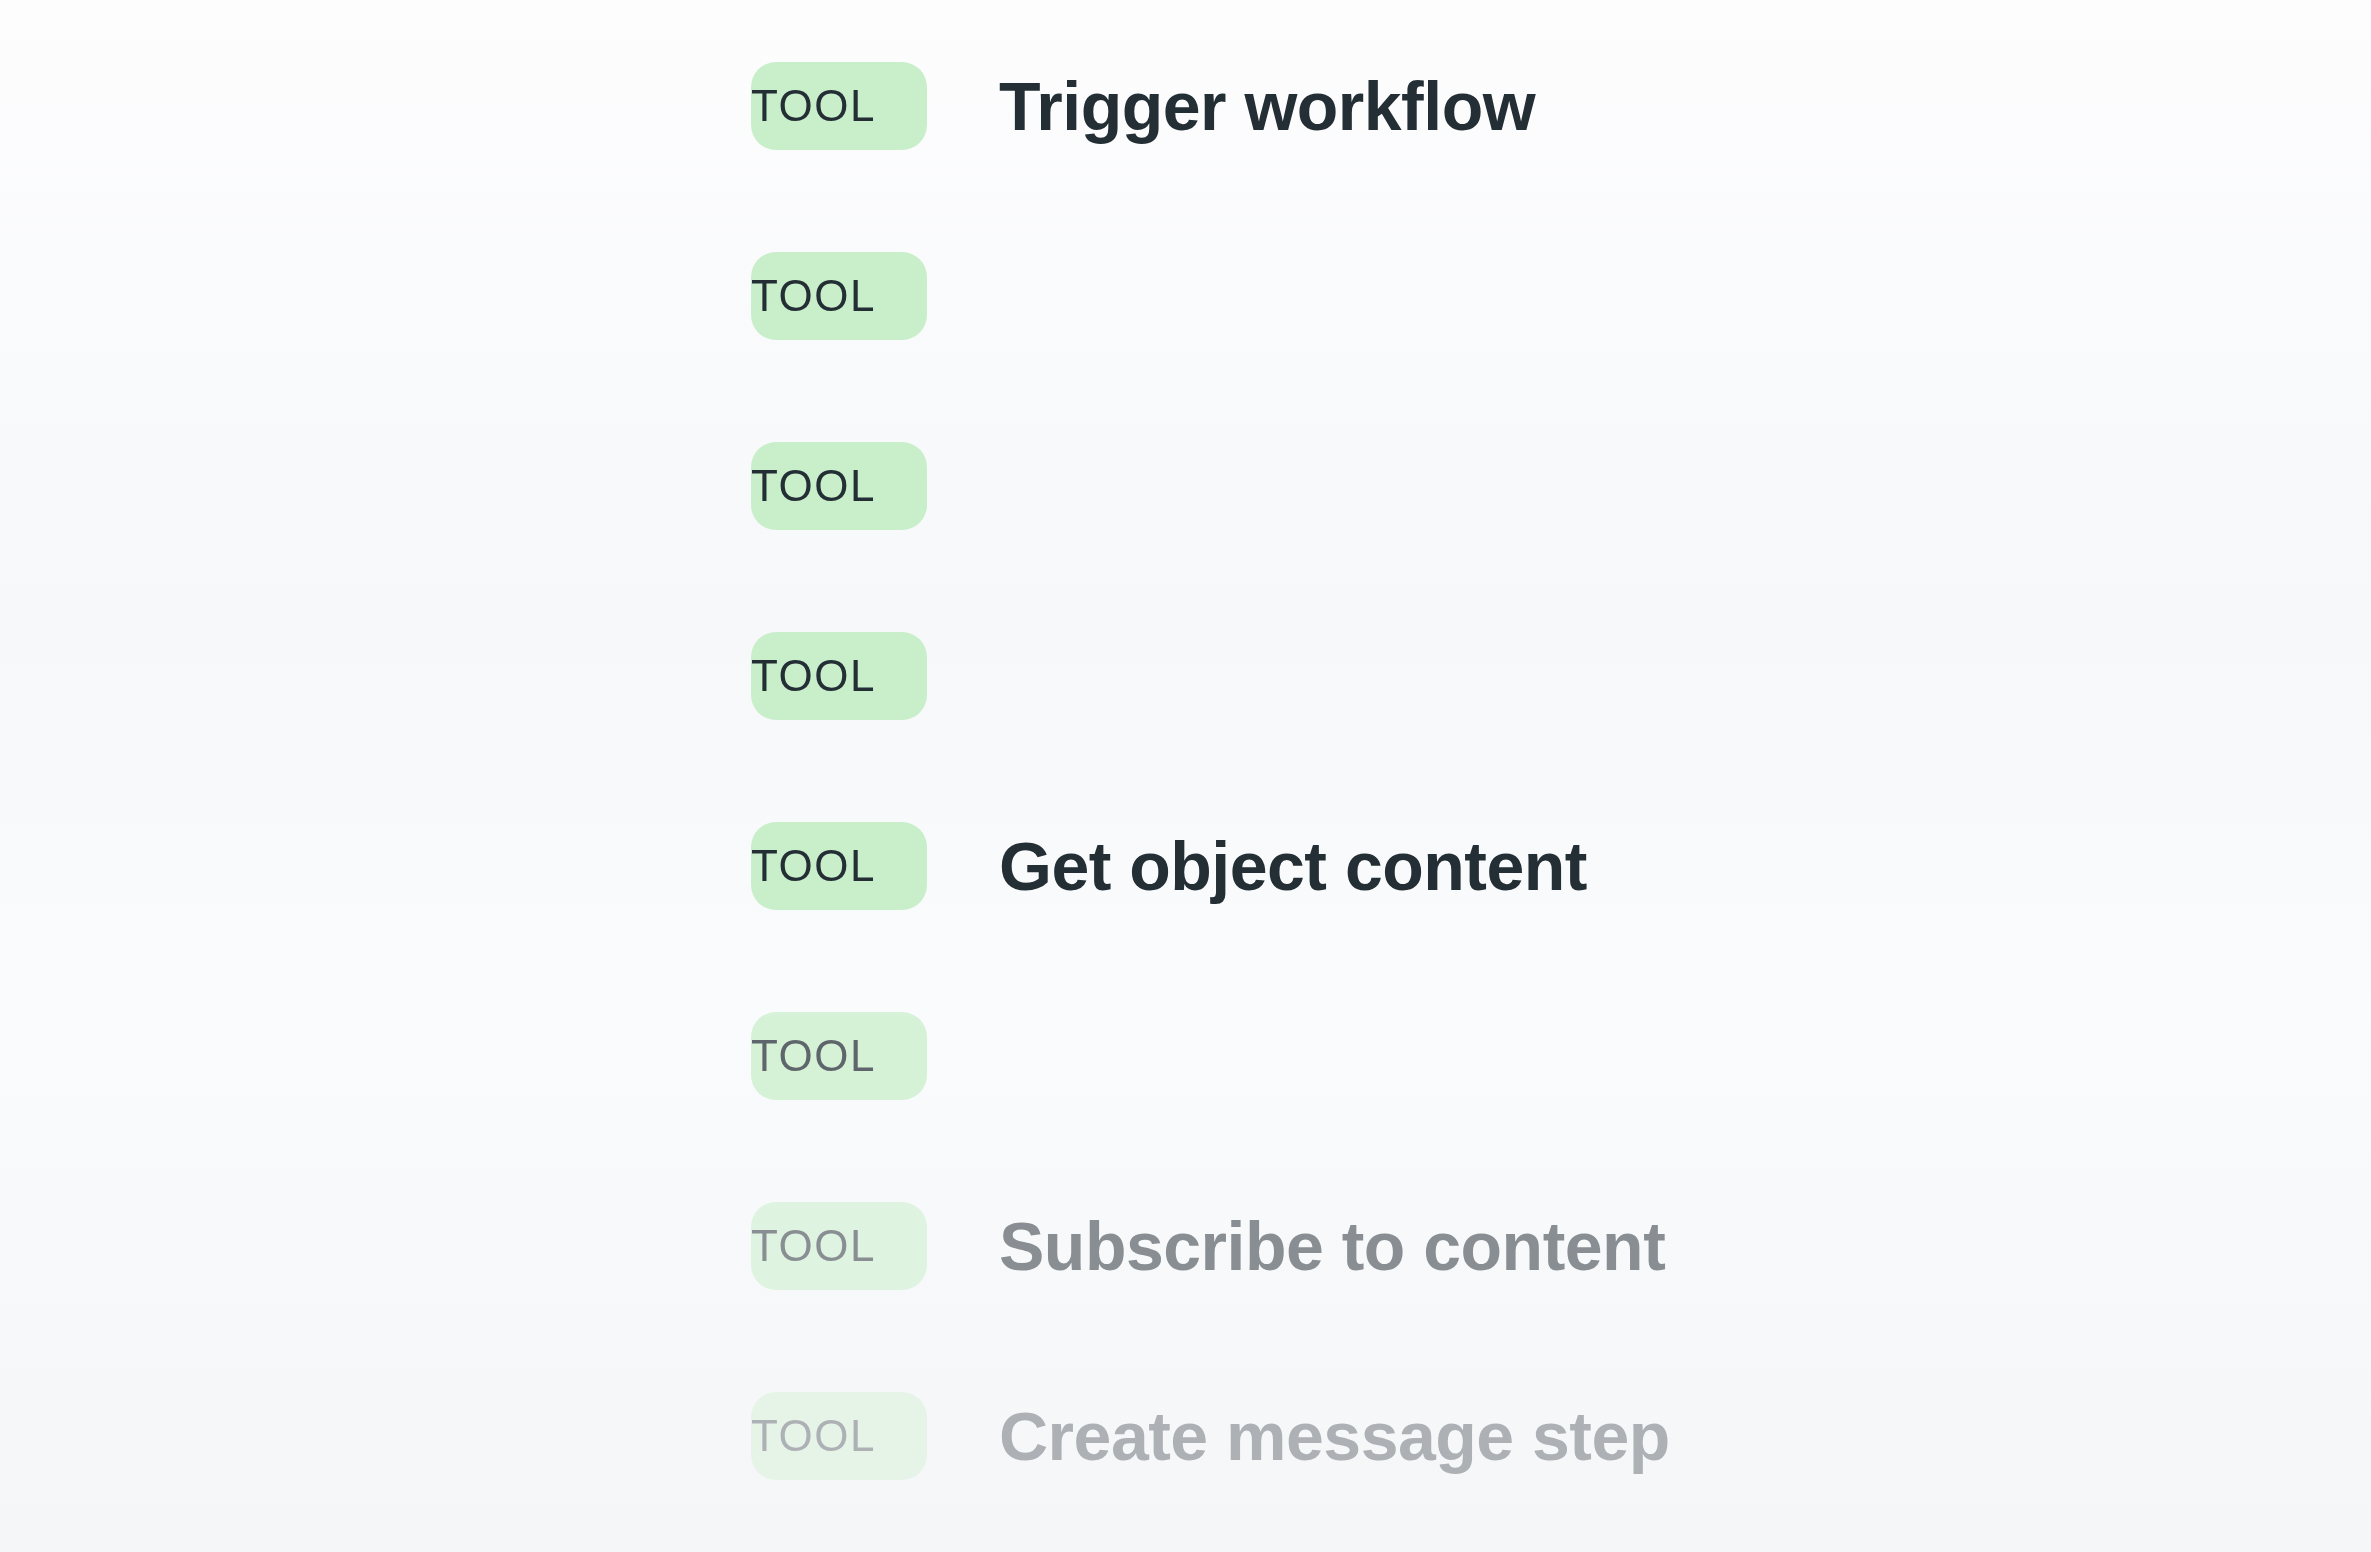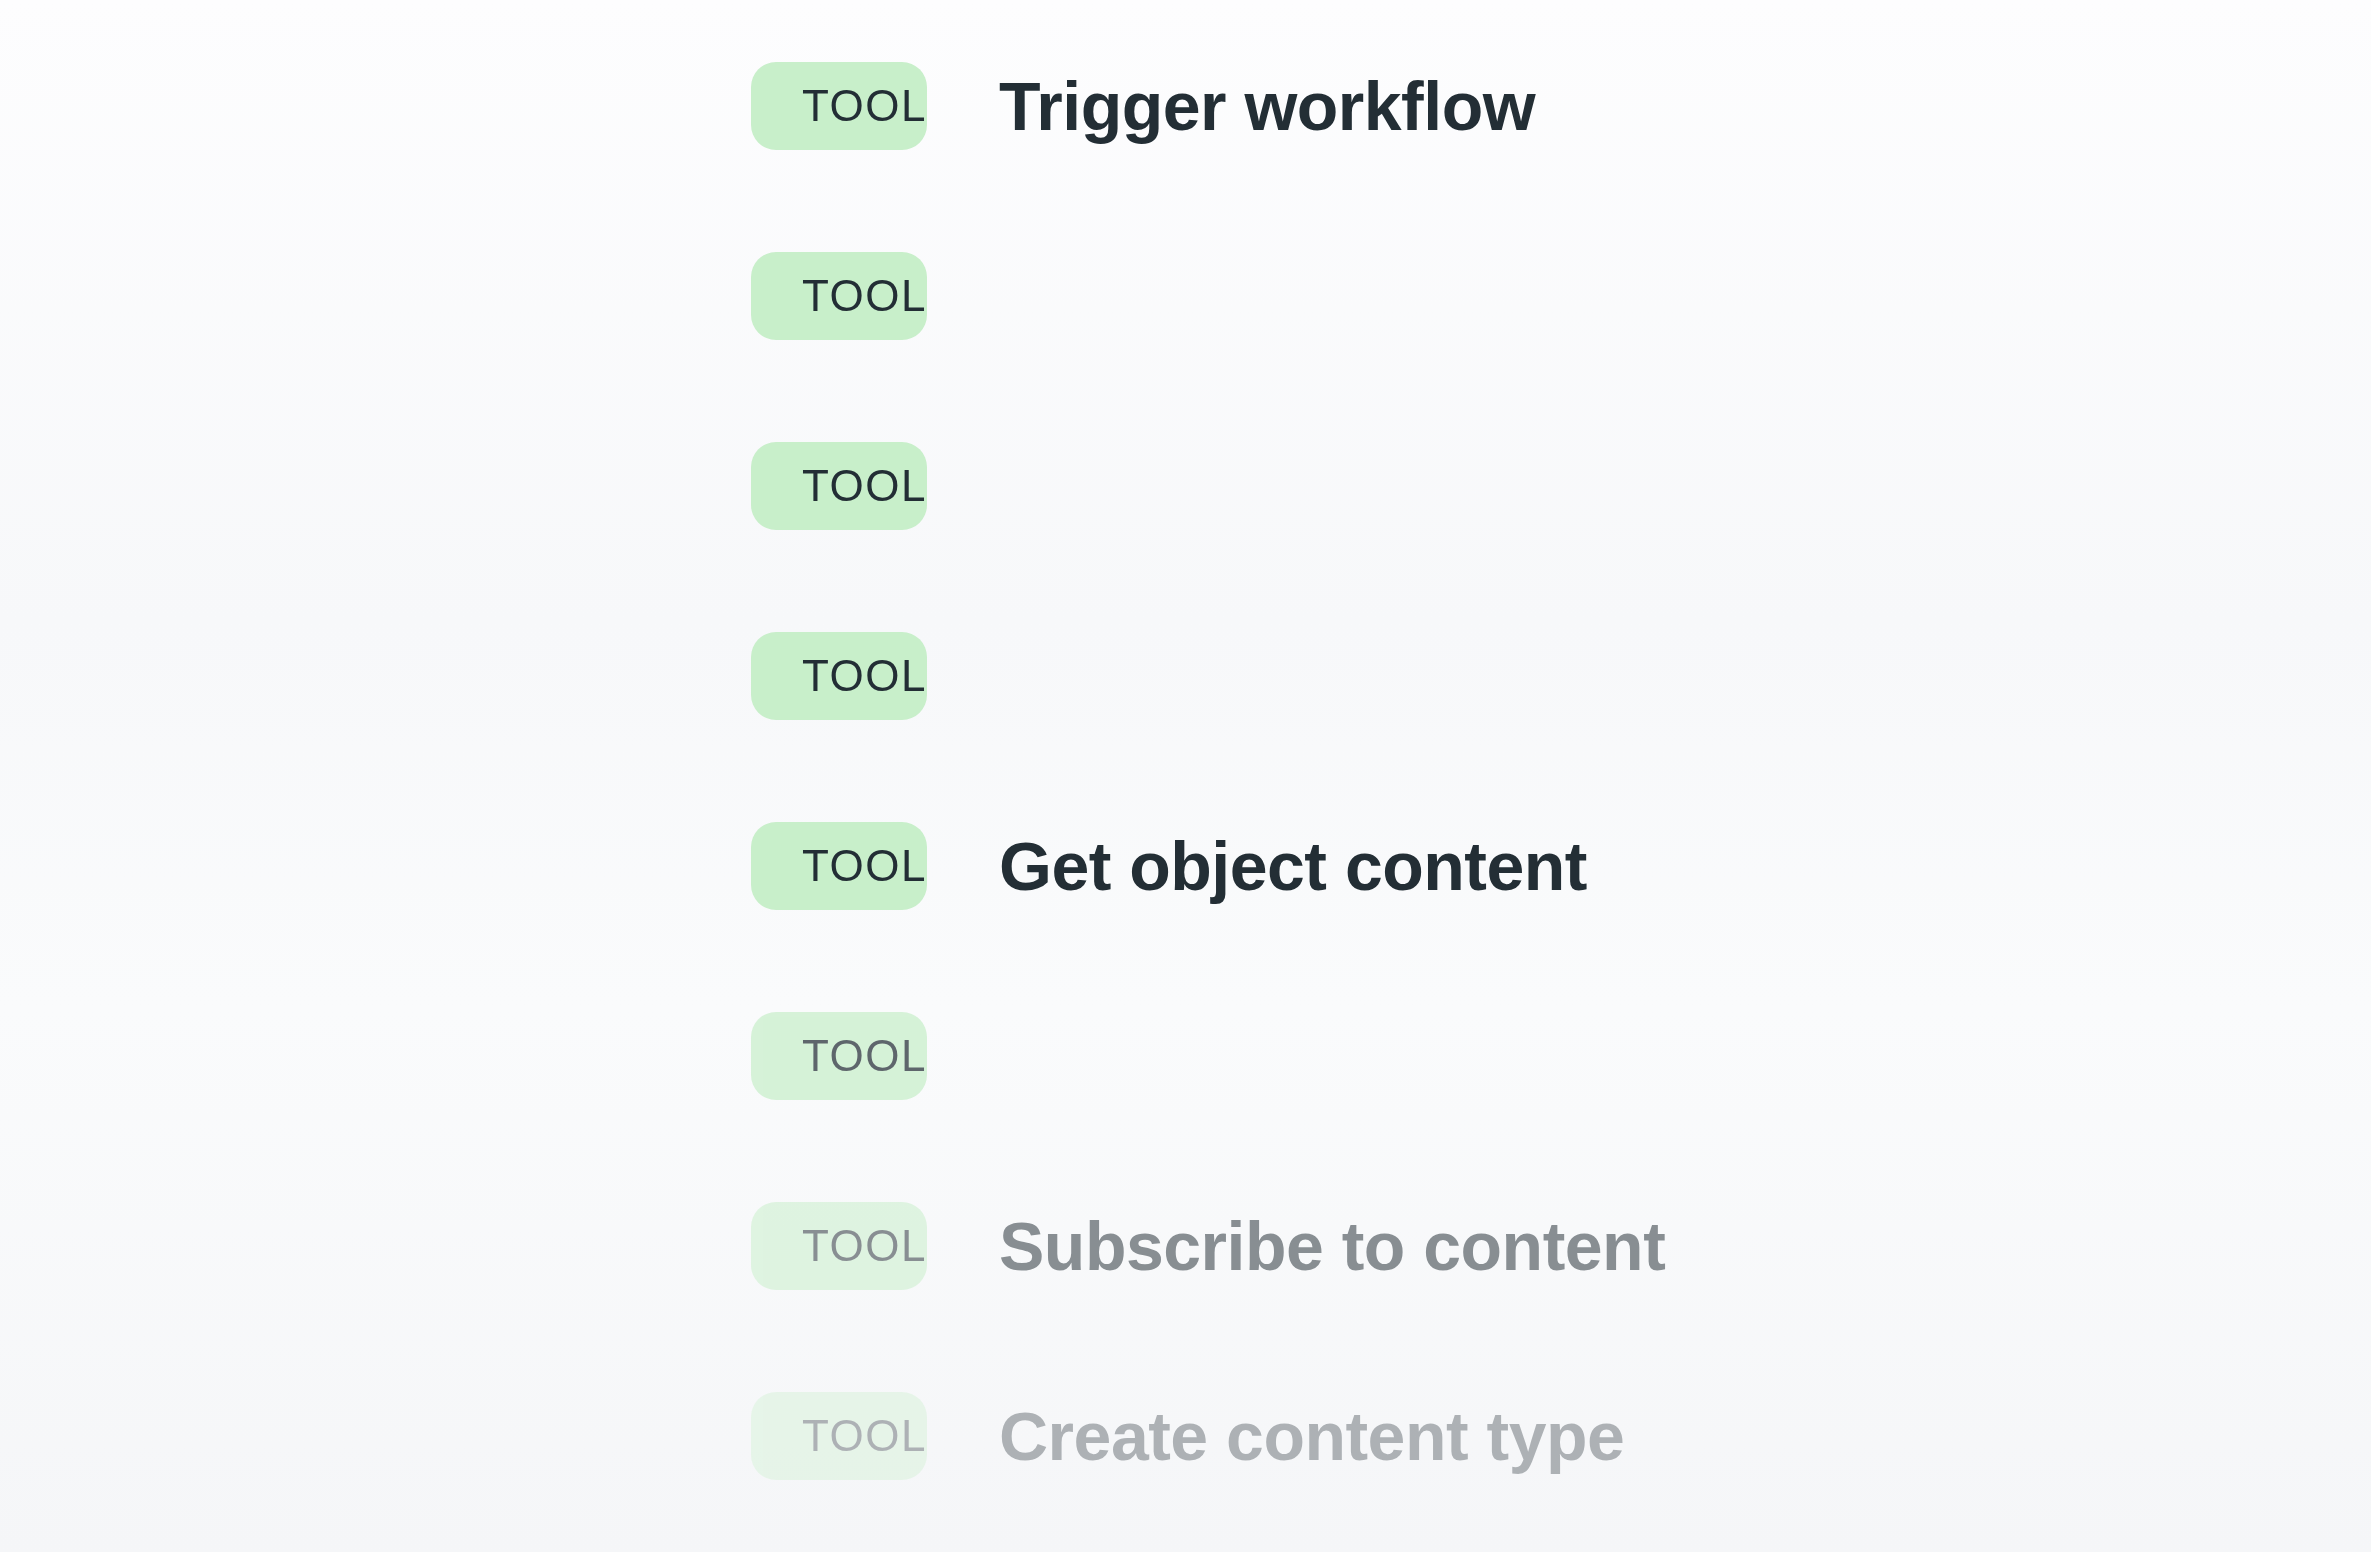--- a/index.html
+++ b/index.html
@@ -30,21 +30,21 @@
   }
   .badge {
     box-sizing: border-box;
     width: 176px;
     height: 88px;
     border-radius: 25px;
     background: var(--badge-bg, #c8efca);
     color: var(--badge-text, #232e35);
     display: flex;
     align-items: center;
-    justify-content: flex-end;
+    justify-content: flex-start;
     font-size: 44px;
     font-weight: 500;
     letter-spacing: 1.5px;
     flex: 0 0 auto;
   }
   .label {
     font-size: 68px;
     font-weight: 600;
     letter-spacing: -0.5px;
     color: var(--label-text, #232e35);
@@ -91,16 +91,16 @@
     <div class="tool-row" style="opacity: 0.52;">
     <span class="badge">
       <span class="badge-label">TOOL</span>
     </span>
     <span class="label">Subscribe to content</span>
   </div>
     <div class="tool-row" style="opacity: 0.34;">
     <span class="badge">
       <span class="badge-label">TOOL</span>
     </span>
-    <span class="label">Create content type</span>
+    <span class="label">Create message step</span>
   </div>
   </div>
 
 
 </body></html>

